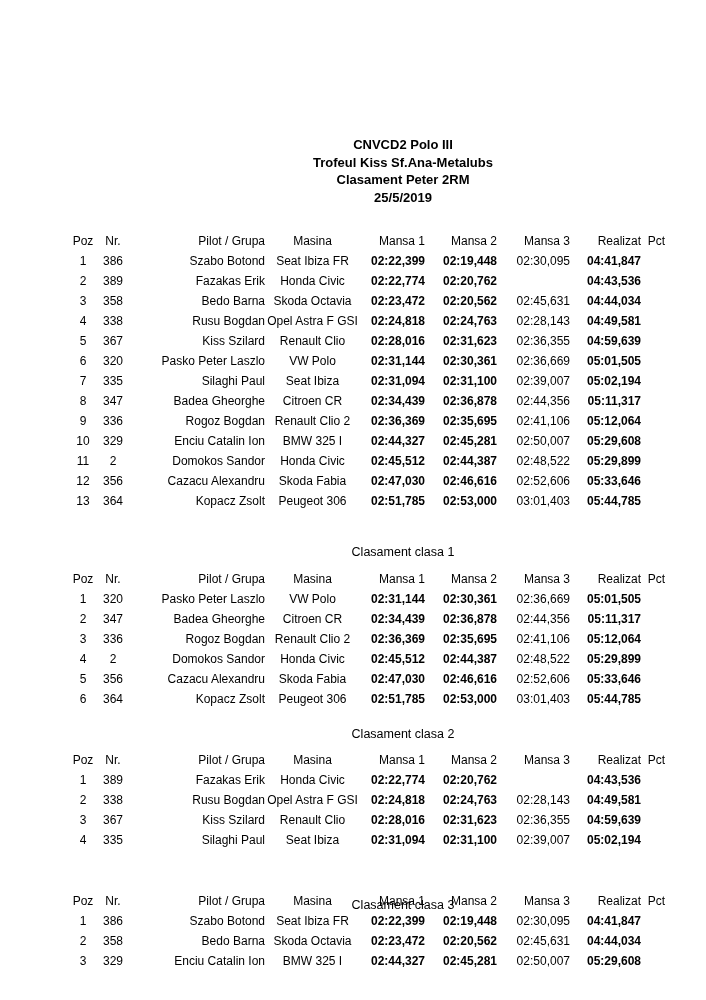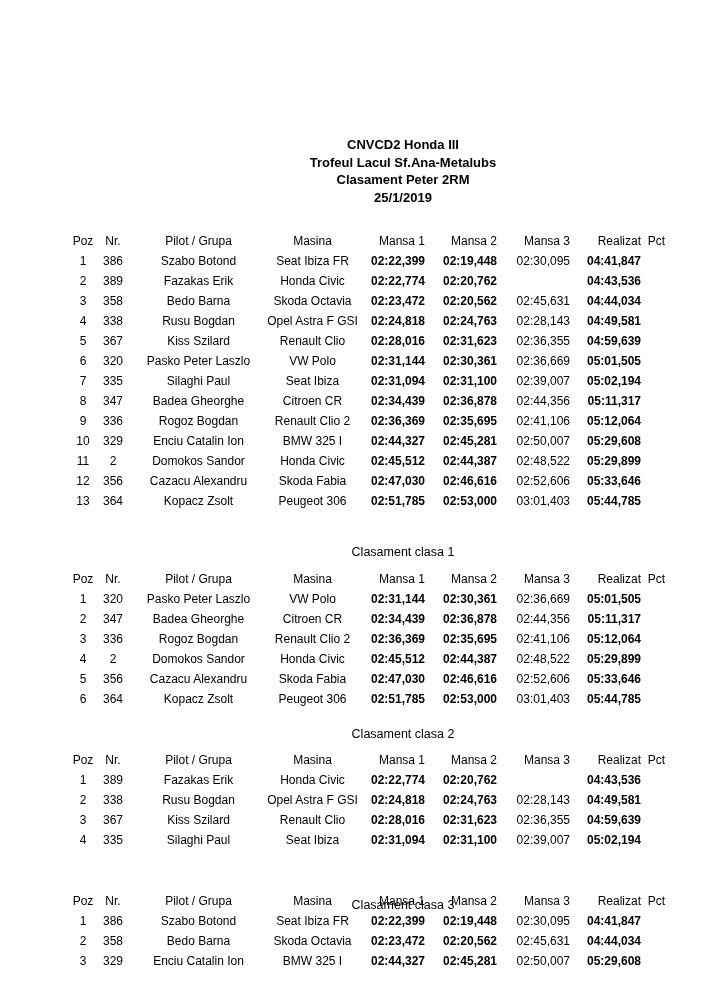--- a/index.html
+++ b/index.html
@@ -50,35 +50,35 @@
 
   th, td {
     padding: 0;
     height: 20px;
     white-space: nowrap;
     overflow: visible;
     font-weight: normal;
     vertical-align: middle;
   }
   .c-poz, .c-nr, .c-pct { text-align: center; }
-  .c-pilot  { text-align: center; padding-left: 6px; }
+  .c-pilot  { text-align: right; padding-left: 6px; }
   .c-masina { text-align: center; }
   .c-m1, .c-m2, .c-m3, .c-realizat { text-align: right; }
   td.c-m1, td.c-m2, td.c-realizat { font-weight: bold; }
 </style>
 </head>
 <body>
 
 <div class="page">
 
   <div class="doc-title">
-    <div>CNVCD2 Honda III</div>
-    <div>Trofeul Lacul Sf.Ana-Metalubs</div>
+    <div>CNVCD2 Polo III</div>
+    <div>Trofeul Kiss Sf.Ana-Metalubs</div>
     <div>Clasament Peter 2RM</div>
-    <div>25/1/2019</div>
+    <div>25/5/2019</div>
   </div>
 
   <table class="results" id="table-open">
     <colgroup>
       <col style="width:34px">
         <col style="width:26px">
         <col style="width:139px">
       <col style="width:95px">
         <col style="width:65px">
         <col style="width:72px">

